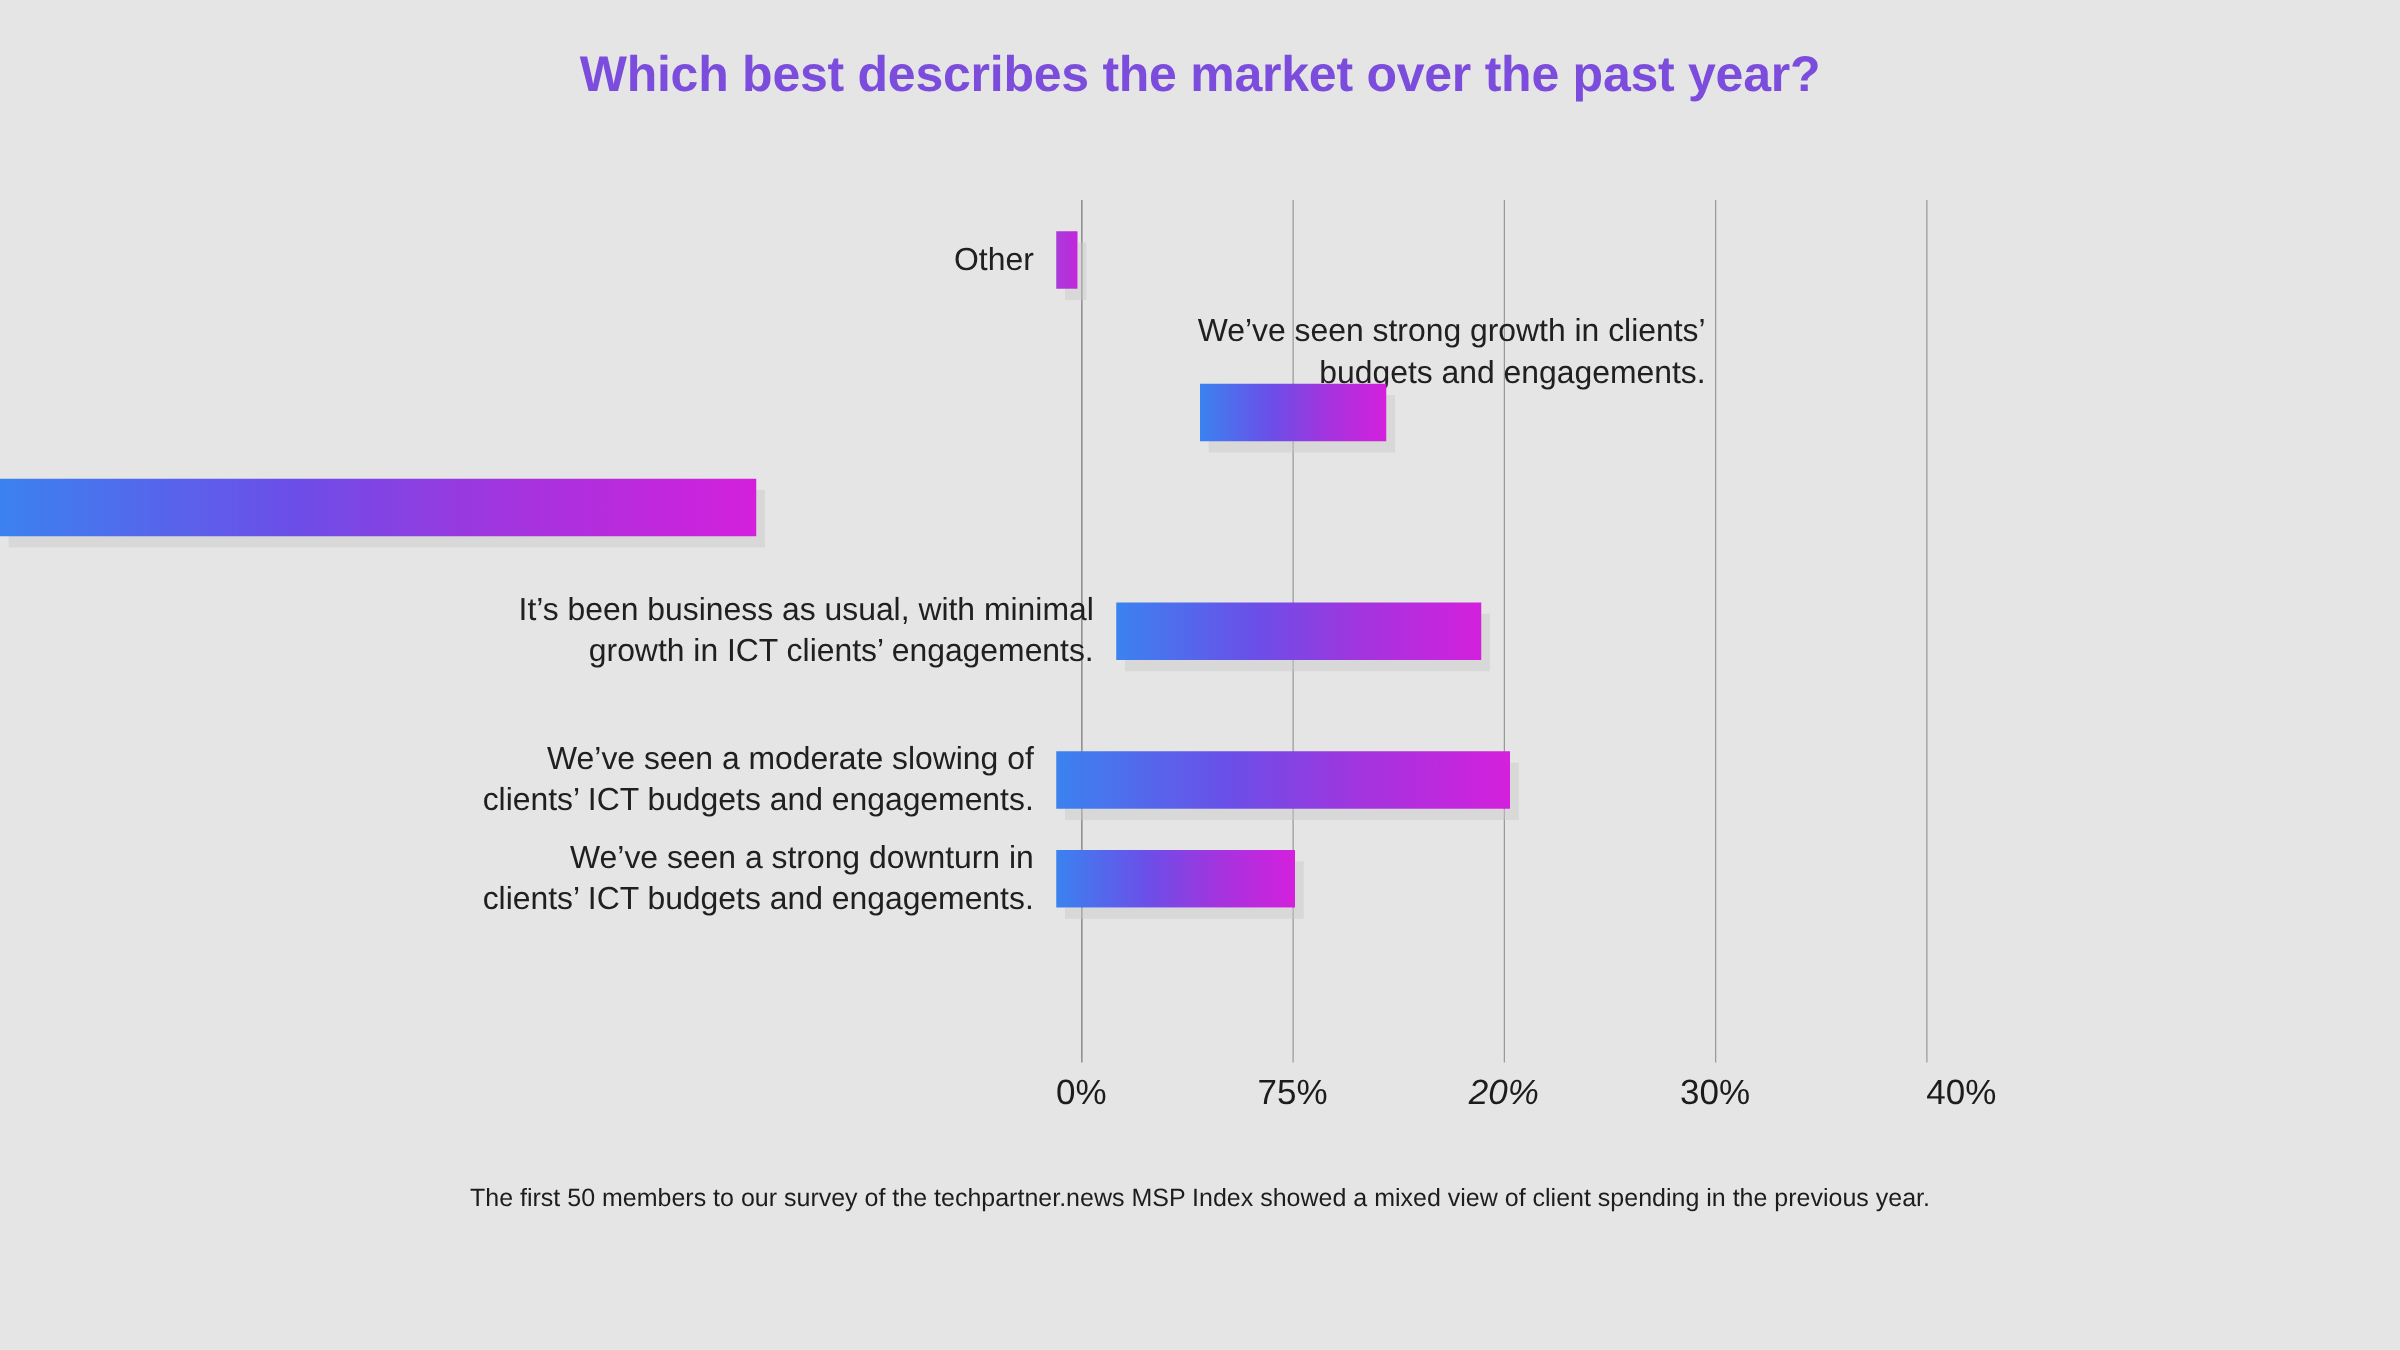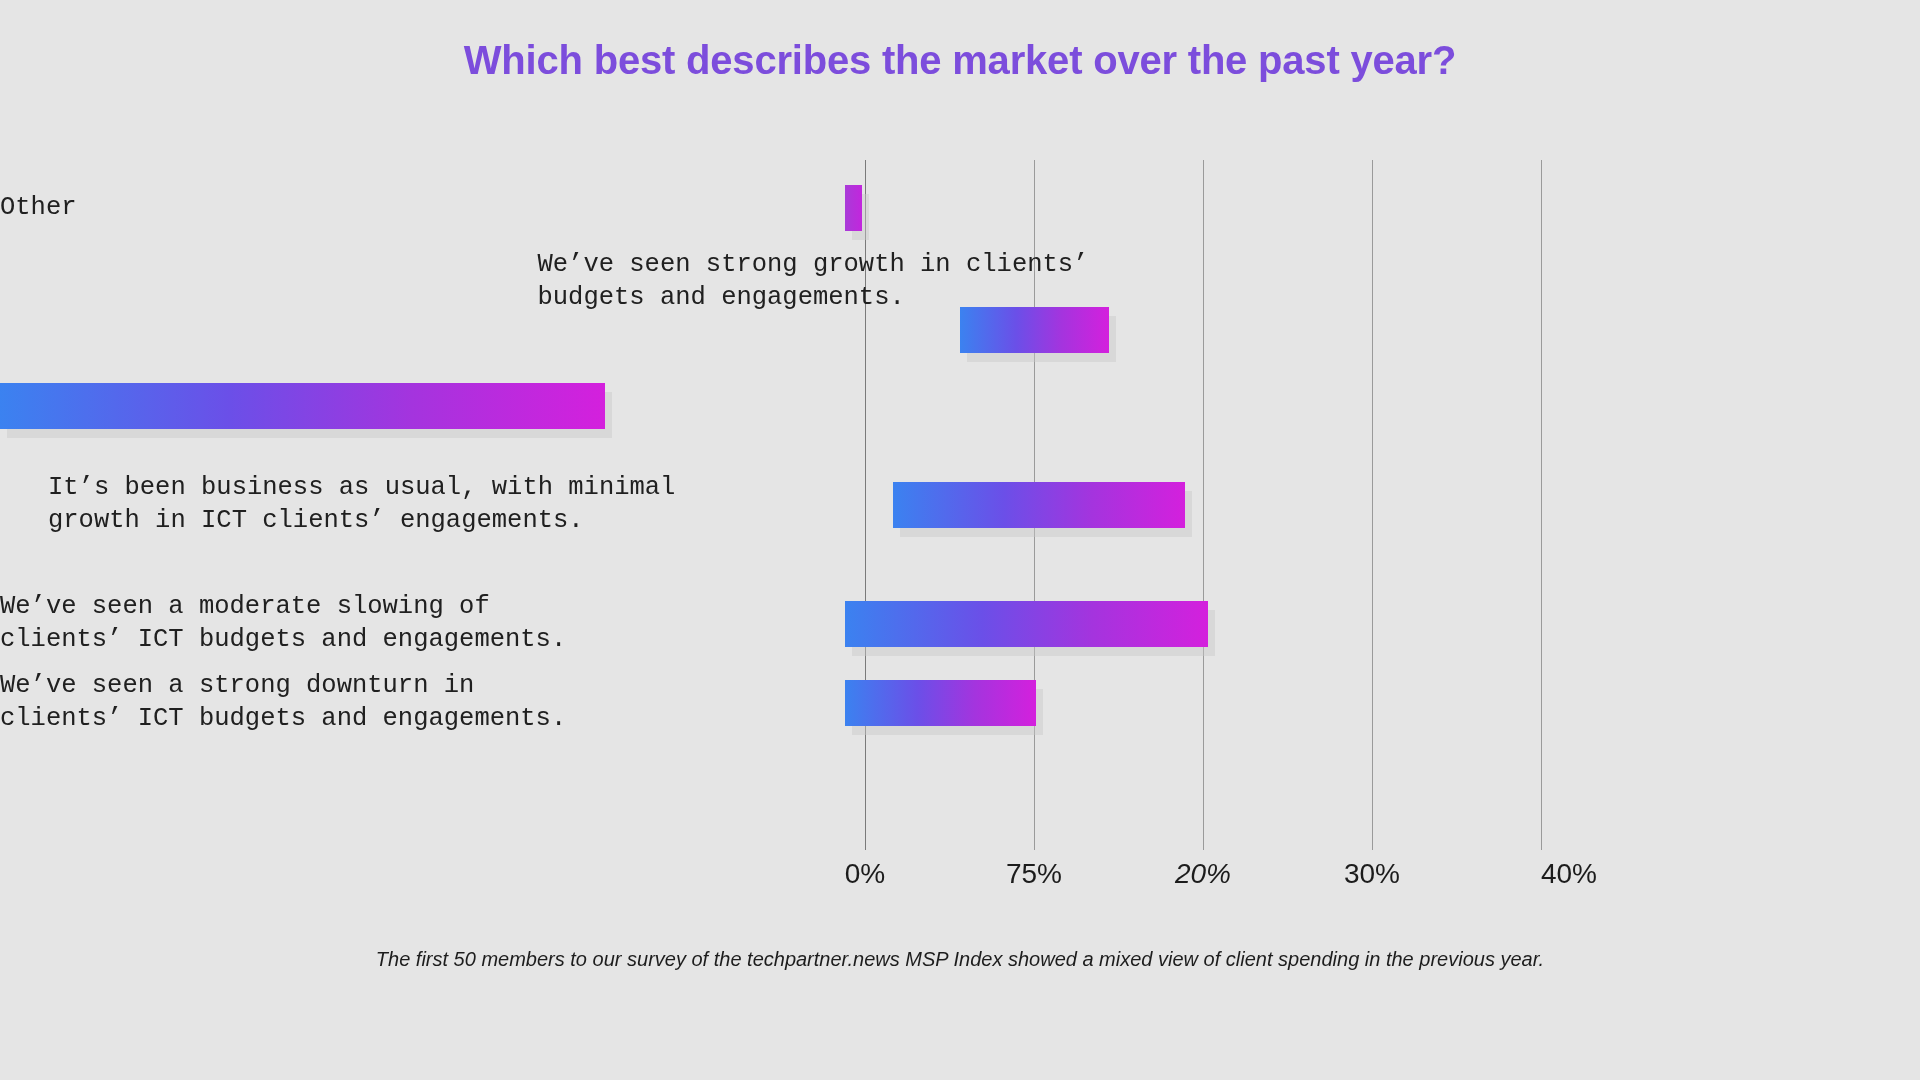--- a/index.html
+++ b/index.html
@@ -64,25 +64,25 @@
     left: 0;
     width: 1920px;
     display: flex;
     align-items: center;
     height: 96px;
   }
 
   .cat-label {
     width: 845px;
     padding-right: 18px;
+    text-align: right;
     font-size: 25.5px;
     line-height: 1.28;
     color: #202020;
     white-space: pre-line;
-    font-family: Liberation Mono, monospace;
   }
 
   .bar-wrap {
     position: relative;
     height: 96px;
     flex: 1 1 auto;
   }
 
   .bar {
     position: absolute;
@@ -116,21 +116,20 @@
   }
 
   
   #caption {
     position: absolute;
     top: 948px;
     left: 0;
     width: 1920px;
     text-align: center;
     font-size: 20px;
-    font-style: italic;
     color: #1d1d1d;
     white-space: nowrap;
   }
 </style>
 </head>
 <body>
 
 <div id="page">
 
   <div id="chart-title">Which best describes the market over the past year?</div>

